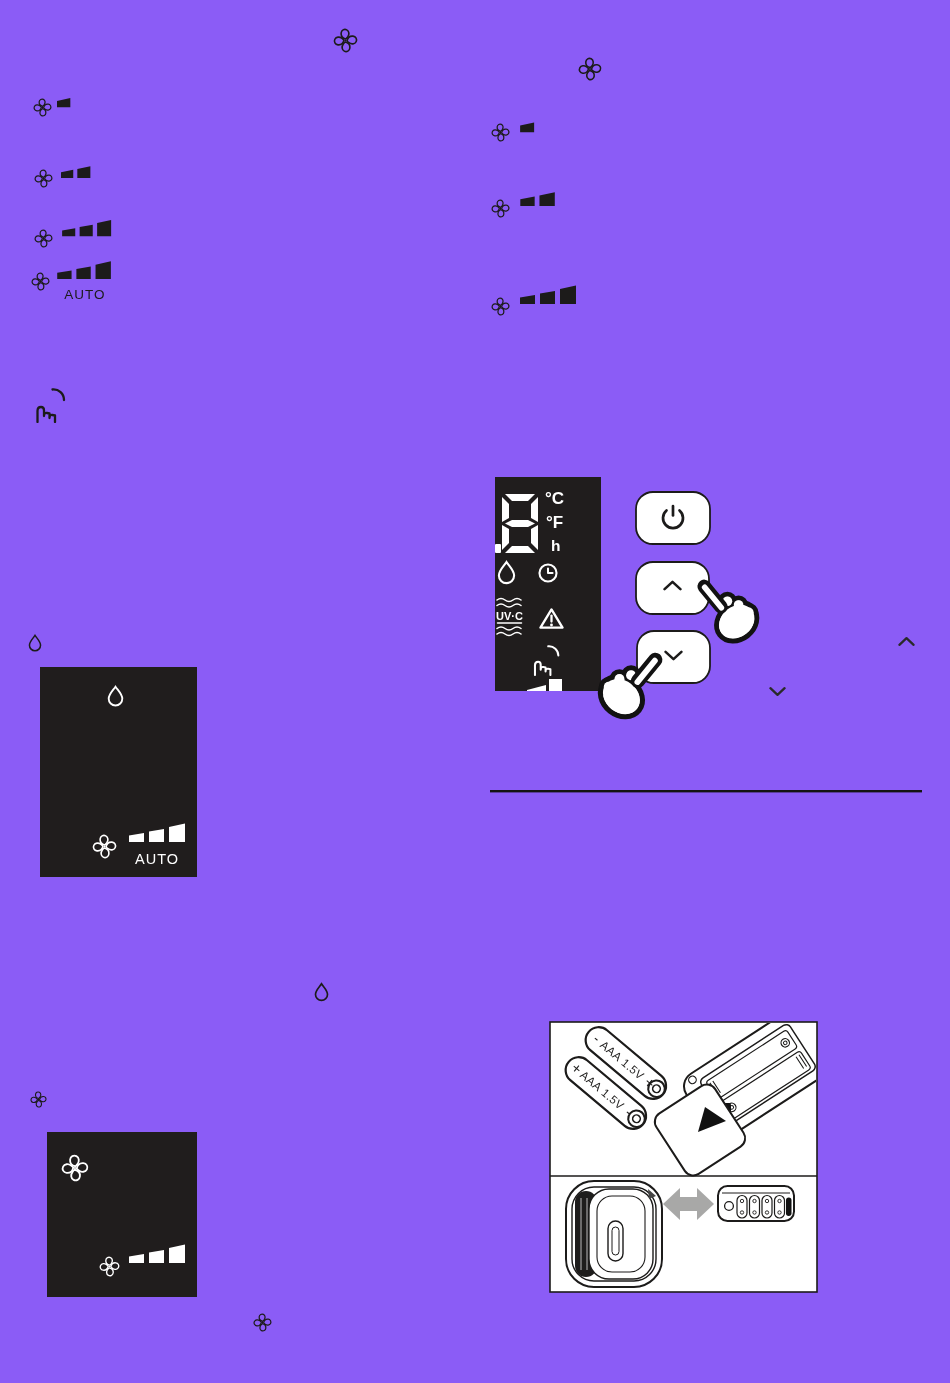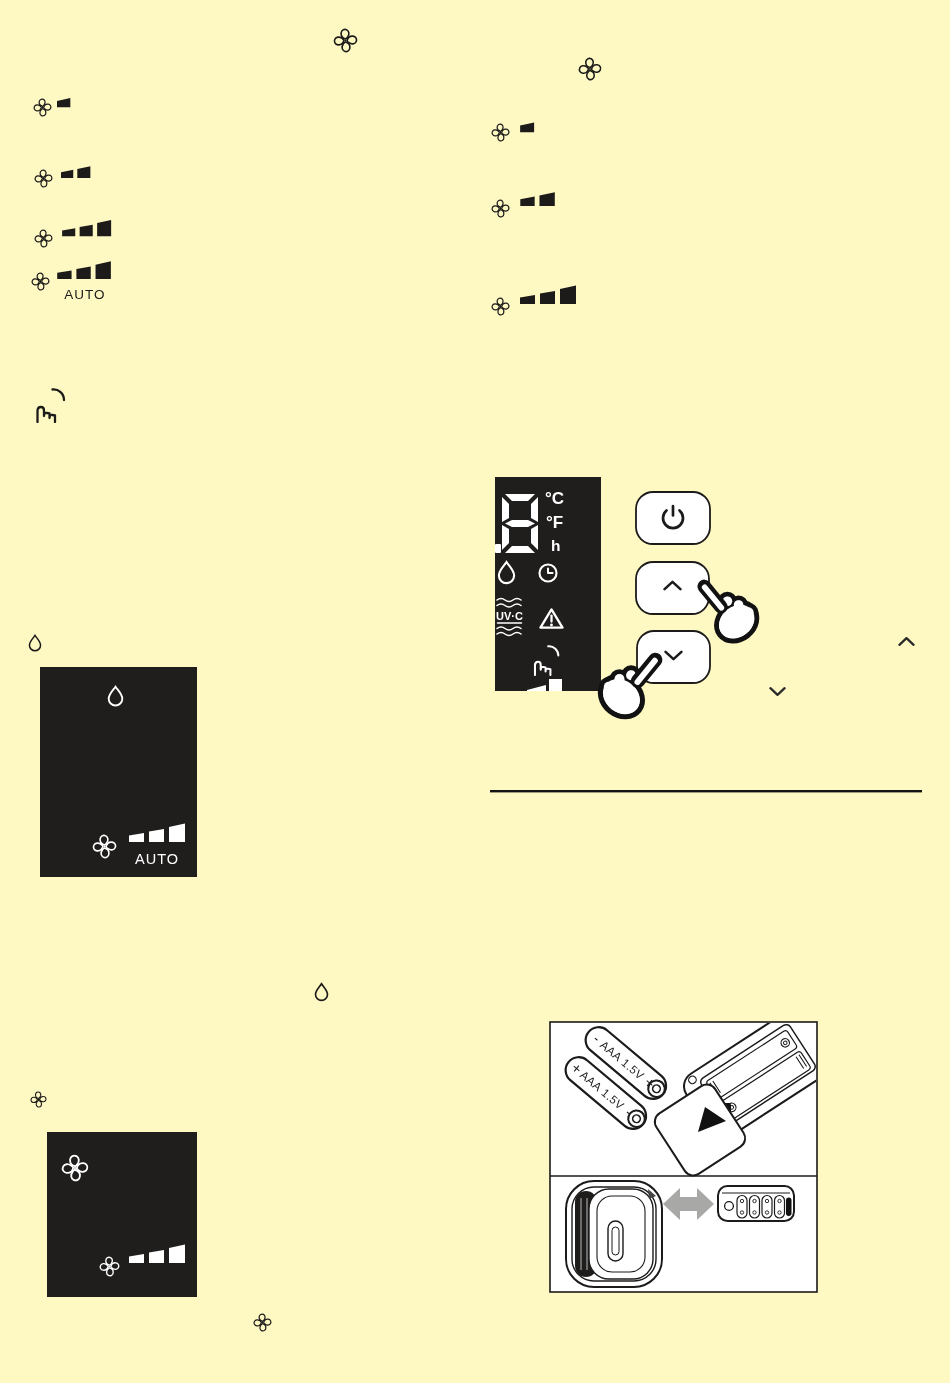--- a/index.html
+++ b/index.html
@@ -1,16 +1,16 @@
 <!DOCTYPE html>
 <html><head>
 <meta charset="utf-8">
 <style>
   html,body{margin:0;padding:0;background:#fff;}
-  .page{position:relative;width:950px;height:1383px;background:#fef9c3;overflow:hidden;
+  .page{position:relative;width:950px;height:1383px;background:#8b5cf6;overflow:hidden;
         font-family:"Liberation Sans","DejaVu Sans",sans-serif;}
   .canvas{position:absolute;left:0;top:0;}
   .cI{color:#1c1b1a;}
   .cW{color:#ffffff;}
   .cG{color:#2a2a2a;}
   svg text{font-family:"Liberation Sans","DejaVu Sans",sans-serif;}
 </style>
 </head>
 <body>
 

